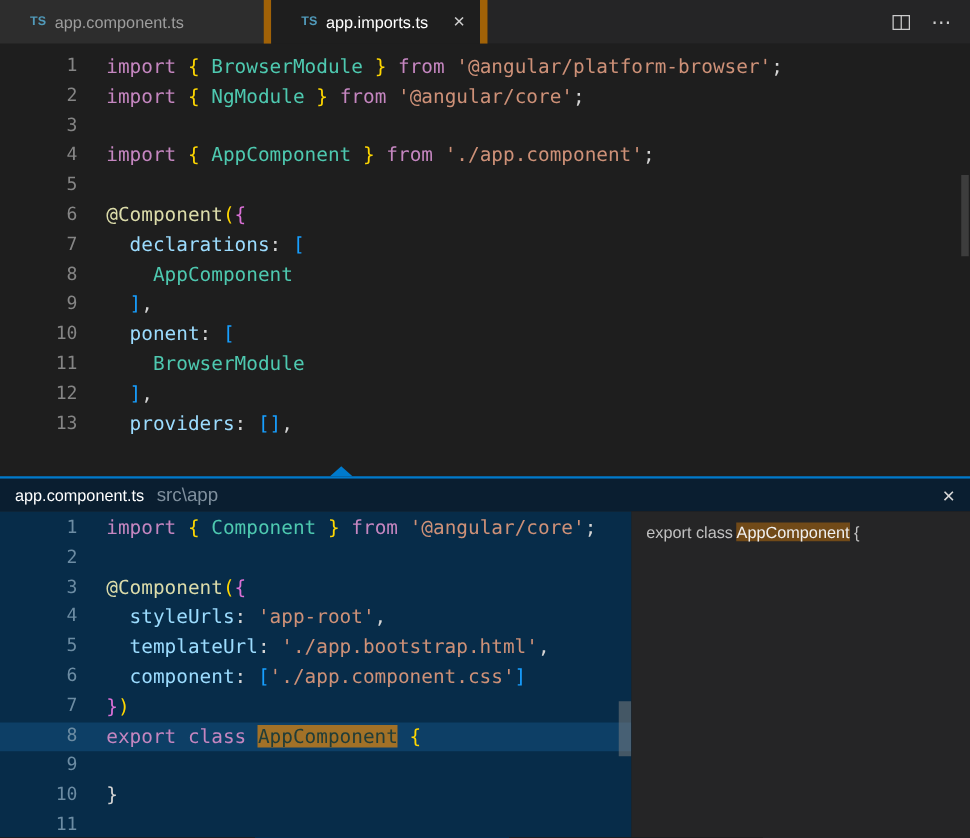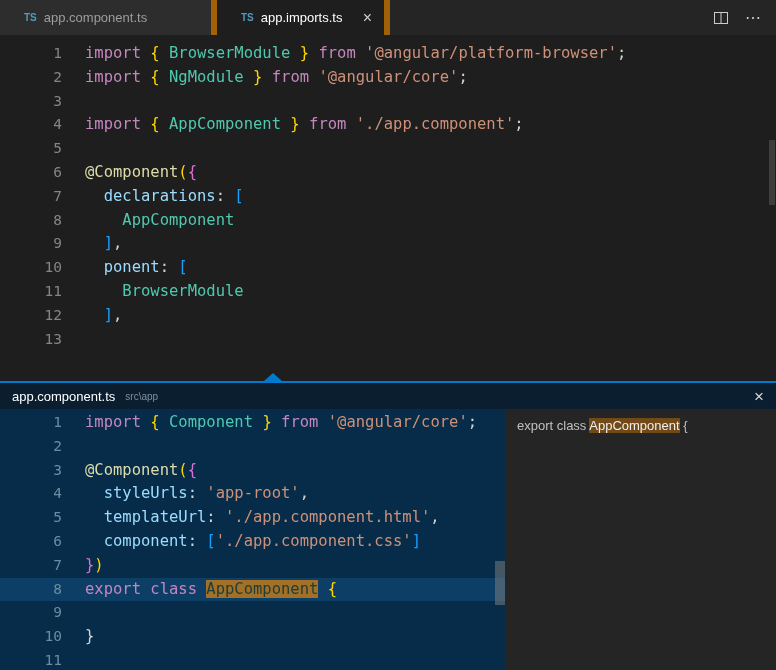--- a/index.html
+++ b/index.html
@@ -33,21 +33,21 @@
   .t-cursor { display:inline-block; width:2px; height:18px; background:#aeafad; margin:0 -1px; }
   .t-match { background:rgba(255,143,0,0.62); color:#213d38; }
   .editor-scrollbar { position:absolute; right:1px; top:105px; width:6px; height:65px; background:rgba(121,121,121,0.35); }
 
   
   .peek { height:289px; flex:none; border-top:2px solid #007acc; position:relative; display:flex; flex-direction:column; }
   .peek-arrow { position:absolute; top:-10px; left:264px; width:0; height:0;
                 border-left:9px solid transparent; border-right:9px solid transparent; border-bottom:8px solid #007acc; }
   .peek-header { height:26px; flex:none; background:#0a1e30; display:flex; align-items:center; padding:0 12px; gap:10px; }
   .peek-title { color:#ffffff; font-size:13px; }
-  .peek-path { color:#7f909e; font-size:10px; }
+  .peek-path { color:#7f909e; font-size:15px; }
   .peek-close { margin-left:auto; color:#d7d7d7; font-size:17px; line-height:1; cursor:pointer; }
   .peek-body { flex:1; display:flex; overflow:hidden; }
   .peek-editor { flex:1; background:#072c49; padding-top:2px; position:relative; overflow:hidden; }
   .peek-editor .gutter { color:#6c8ca3; }
   .peek-editor .code-line.current { background:#0d3f66; }
   .peek-scrollbar { position:absolute; right:0; top:152px; width:10px; height:44px; background:rgba(130,130,130,0.5); }
   .peek-results { width:271px; flex:none; background:#252526; padding-top:4px; overflow:hidden; }
   .result-row { height:25px; line-height:25px; padding:0 12px; font-size:13px; color:#c0c0c0; white-space:pre; cursor:pointer; }
   .result-match { background:rgba(255,143,0,0.35); color:#efefef; }
 </style>
@@ -84,40 +84,40 @@
         <div class="code-line"><span class="gutter">3</span><span class="codetext"></span></div>
         <div class="code-line"><span class="gutter">4</span><span class="codetext"><span class="t-kw">import</span><span class="t-pl"> </span><span class="t-b0">{</span><span class="t-pl"> </span><span class="t-id">AppComponent</span><span class="t-pl"> </span><span class="t-b0">}</span><span class="t-pl"> </span><span class="t-kw">from</span><span class="t-pl"> </span><span class="t-str">'./app.component'</span><span class="t-pl">;</span></span></div>
         <div class="code-line"><span class="gutter">5</span><span class="codetext"></span></div>
         <div class="code-line"><span class="gutter">6</span><span class="codetext"><span class="t-dec">@Component</span><span class="t-b0">(</span><span class="t-b1">{</span></span></div>
         <div class="code-line"><span class="gutter">7</span><span class="codetext"><span class="t-pl">  </span><span class="t-prop">declarations</span><span class="t-pl">: </span><span class="t-b2">[</span></span></div>
         <div class="code-line"><span class="gutter">8</span><span class="codetext"><span class="t-pl">    </span><span class="t-id">AppComponent</span></span></div>
         <div class="code-line"><span class="gutter">9</span><span class="codetext"><span class="t-pl">  </span><span class="t-b2">]</span><span class="t-pl">,</span></span></div>
         <div class="code-line"><span class="gutter">10</span><span class="codetext"><span class="t-pl">  </span><span class="t-prop">ponent</span><span class="t-pl">: </span><span class="t-b2">[</span></span></div>
         <div class="code-line"><span class="gutter">11</span><span class="codetext"><span class="t-pl">    </span><span class="t-id">BrowserModule</span></span></div>
         <div class="code-line"><span class="gutter">12</span><span class="codetext"><span class="t-pl">  </span><span class="t-b2">]</span><span class="t-pl">,</span></span></div>
-        <div class="code-line"><span class="gutter">13</span></div>
+        <div class="code-line"><span class="gutter">13</span><span class="codetext"><span class="t-pl">  </span><span class="t-prop">providers</span><span class="t-pl">: </span><span class="t-b2">[]</span><span class="t-pl">,</span></span></div>
       </div>
     <div class="editor-scrollbar"></div>
   </div>
 
   <div class="peek">
     <div class="peek-arrow"></div>
     <div class="peek-header">
       <span class="peek-title">app.component.ts</span>
       <span class="peek-path">src\app</span>
       <span class="peek-close">×</span>
     </div>
     <div class="peek-body">
       <div class="peek-editor">
         <div>
             <div class="code-line"><span class="gutter">1</span><span class="codetext"><span class="t-kw">import</span><span class="t-pl"> </span><span class="t-b0">{</span><span class="t-pl"> </span><span class="t-id">Component</span><span class="t-pl"> </span><span class="t-b0">}</span><span class="t-pl"> </span><span class="t-kw">from</span><span class="t-pl"> </span><span class="t-str">'@angular/core'</span><span class="t-pl">;</span></span></div>
             <div class="code-line"><span class="gutter">2</span><span class="codetext"></span></div>
             <div class="code-line"><span class="gutter">3</span><span class="codetext"><span class="t-dec">@Component</span><span class="t-b0">(</span><span class="t-b1">{</span></span></div>
             <div class="code-line"><span class="gutter">4</span><span class="codetext"><span class="t-pl">  </span><span class="t-prop">styleUrls</span><span class="t-pl">: </span><span class="t-str">'app-root'</span><span class="t-pl">,</span></span></div>
-            <div class="code-line"><span class="gutter">5</span><span class="codetext"><span class="t-pl">  </span><span class="t-prop">templateUrl</span><span class="t-pl">: </span><span class="t-str">'./app.component.html'</span><span class="t-pl">,</span></span></div>
+            <div class="code-line"><span class="gutter">5</span><span class="codetext"><span class="t-pl">  </span><span class="t-prop">templateUrl</span><span class="t-pl">: </span><span class="t-str">'./app.bootstrap.html'</span><span class="t-pl">,</span></span></div>
             <div class="code-line"><span class="gutter">6</span><span class="codetext"><span class="t-pl">  </span><span class="t-prop">component</span><span class="t-pl">: </span><span class="t-b2">[</span><span class="t-str">'./app.component.css'</span><span class="t-b2">]</span></span></div>
             <div class="code-line"><span class="gutter">7</span><span class="codetext"><span class="t-b1">}</span><span class="t-b0">)</span></span></div>
             <div class="code-line current"><span class="gutter">8</span><span class="codetext"><span class="t-kw">export</span><span class="t-pl"> </span><span class="t-kw">class</span><span class="t-pl"> </span><span class="t-match">AppComponent</span><span class="t-pl"> </span><span class="t-b0">{</span></span></div>
             <div class="code-line"><span class="gutter">9</span></div>
             <div class="code-line"><span class="gutter">10</span><span class="codetext"><span class="t-pl">}</span></span></div>
             <div class="code-line"><span class="gutter">11</span><span class="codetext"></span></div>
           </div>
         <div class="peek-scrollbar"></div>
       </div>
       <div class="peek-results">

